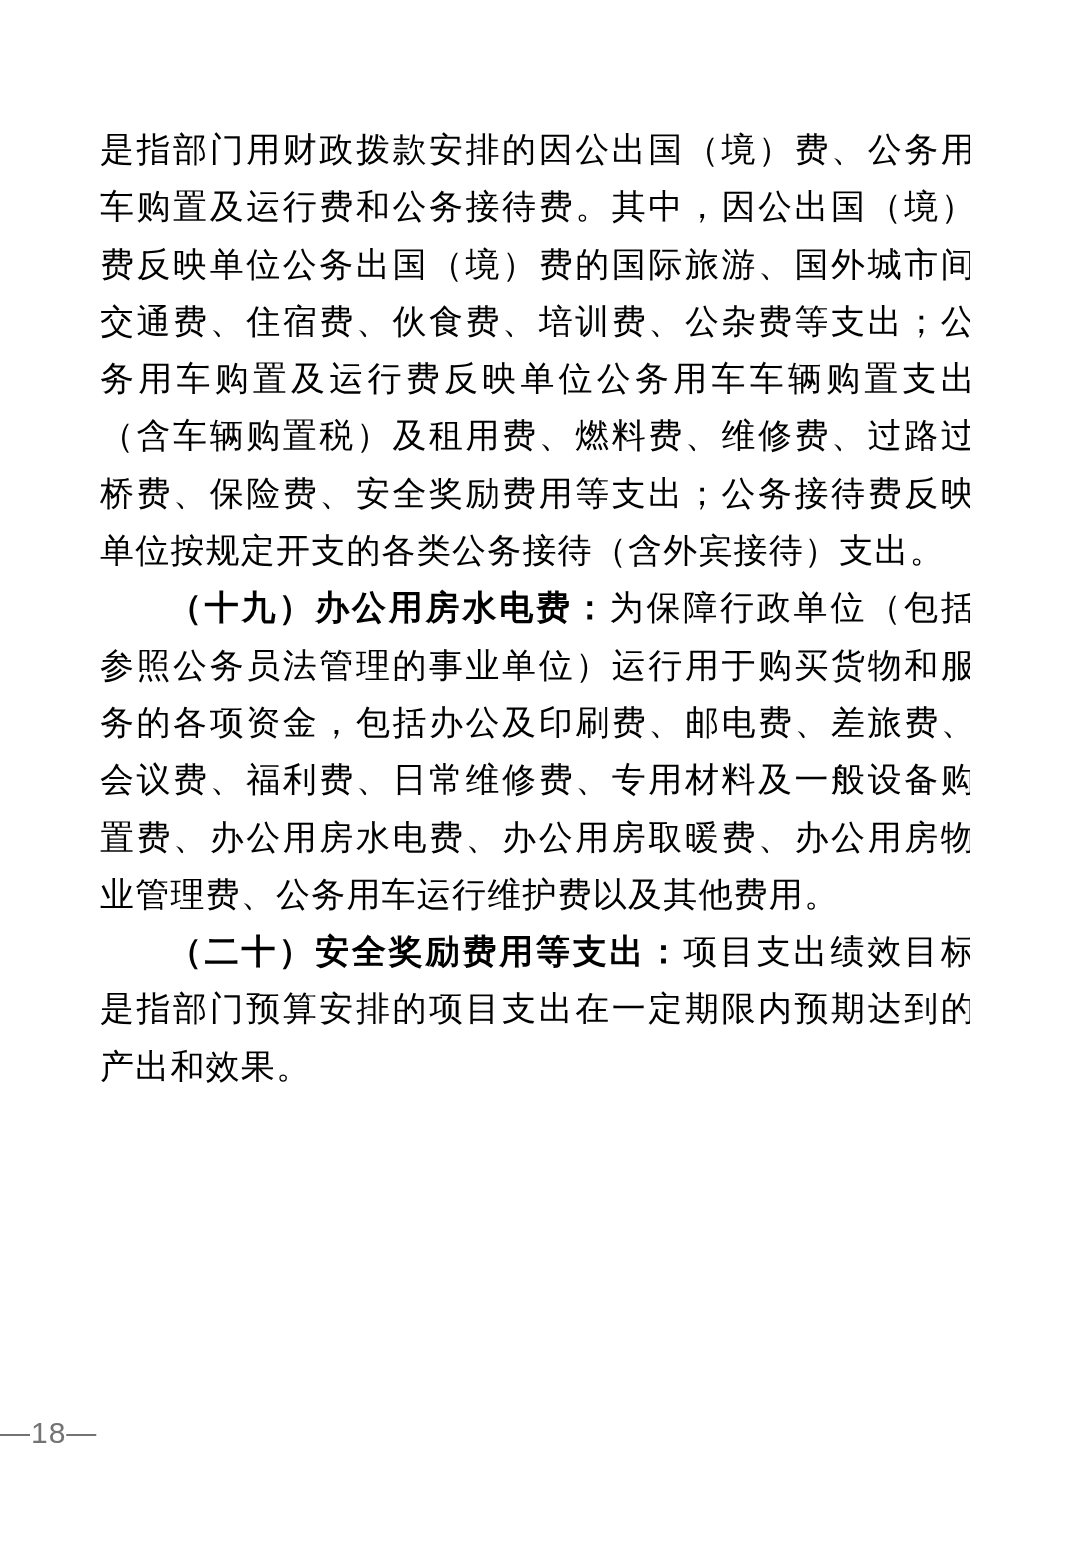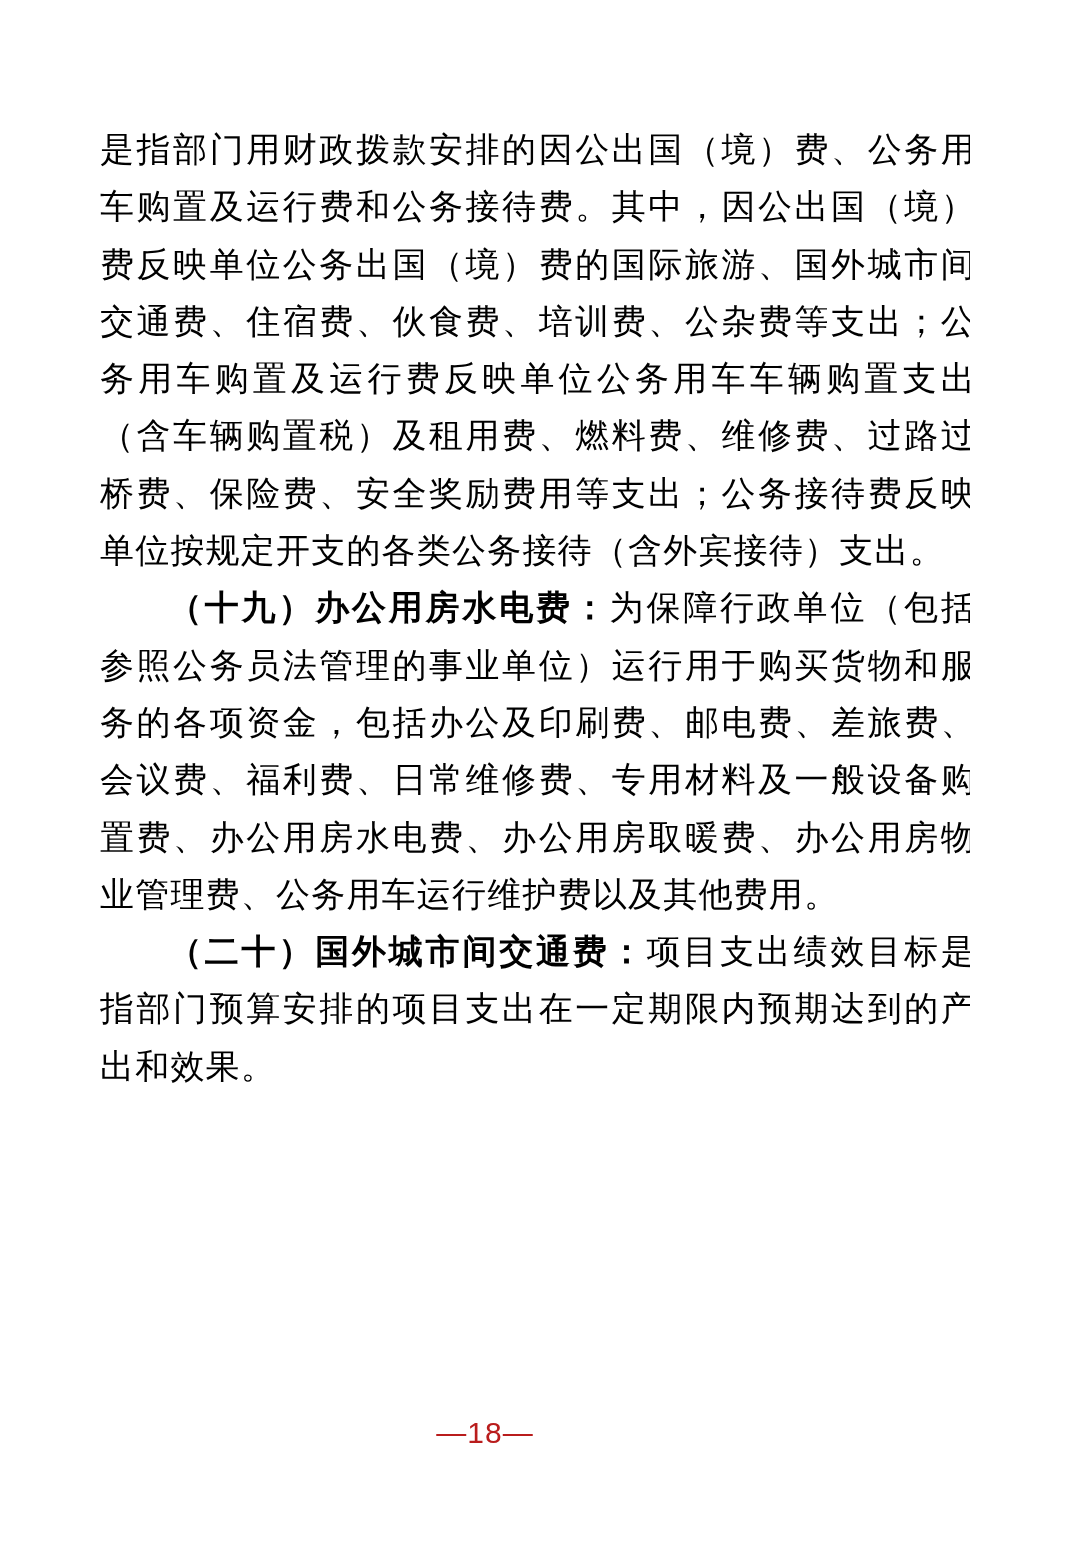--- a/index.html
+++ b/index.html
@@ -36,37 +36,37 @@
     text-indent: 2em;
   }
   .para-heading {
     font-weight: bold;
   }
   .page-number {
     position: absolute;
     top: 1413px;
     left: 0;
     width: 100%;
-    text-align: center;
+    text-align: left;
     font-size: 30px;
     line-height: 40px;
     letter-spacing: 1px;
-    color: #b91c1c;
+    color: #737373;
   }
 </style>
 </head>
 <body>
 
 <div class="page">
 
   <div class="content">
 
     <p><span>是指部门用财政拨款安排的因公出国（境）费、公务用车购置及运行费和公务接待费。其中，因公出国（境）费反映单位公务出国（境）费的国际旅游、国外城市间交通费、住宿费、伙食费、培训费、公杂费等支出；公务用车购置及运行费反映单位公务用车车辆购置支出（含车辆购置税）及租用费、燃料费、维修费、过路过桥费、保险费、安全奖励费用等支出；公务接待费反映单位按规定开支的各类公务接待（含外宾接待）支出。</span></p>
 
     <p class="indented"><span class="para-heading">（十九）办公用房水电费：</span><span>为保障行政单位（包括参照公务员法管理的事业单位）运行用于购买货物和服务的各项资金，包括办公及印刷费、邮电费、差旅费、会议费、福利费、日常维修费、专用材料及一般设备购置费、办公用房水电费、办公用房取暖费、办公用房物业管理费、公务用车运行维护费以及其他费用。</span></p>
 
-    <p class="indented"><span class="para-heading">（二十）国外城市间交通费：</span><span>项目支出绩效目标是指部门预算安排的项目支出在一定期限内预期达到的产出和效果。</span></p>
+    <p class="indented"><span class="para-heading">（二十）安全奖励费用等支出：</span><span>项目支出绩效目标是指部门预算安排的项目支出在一定期限内预期达到的产出和效果。</span></p>
 
   </div>
 
   <div class="page-number">—18—</div>
 
 </div>
 
 </body></html>

